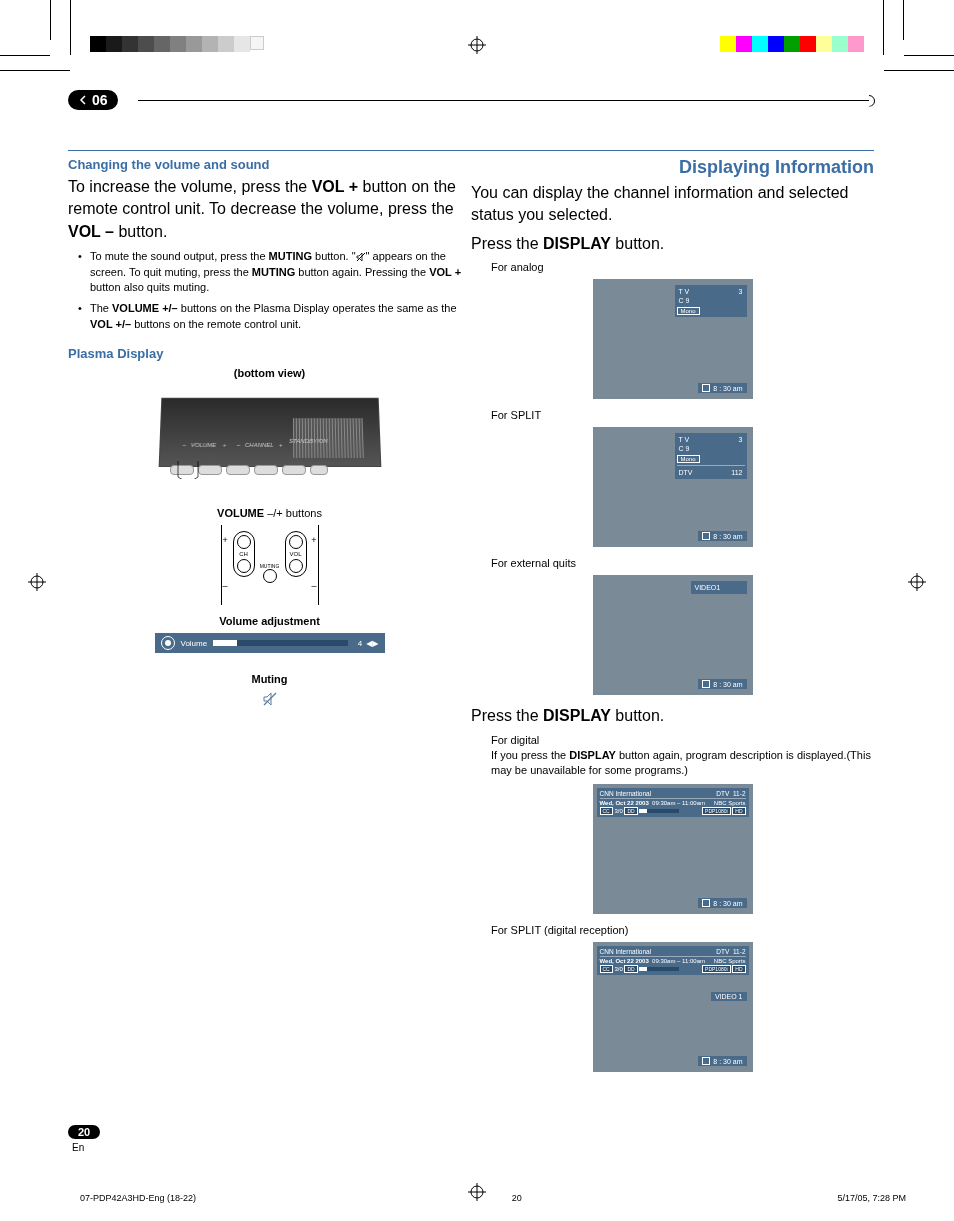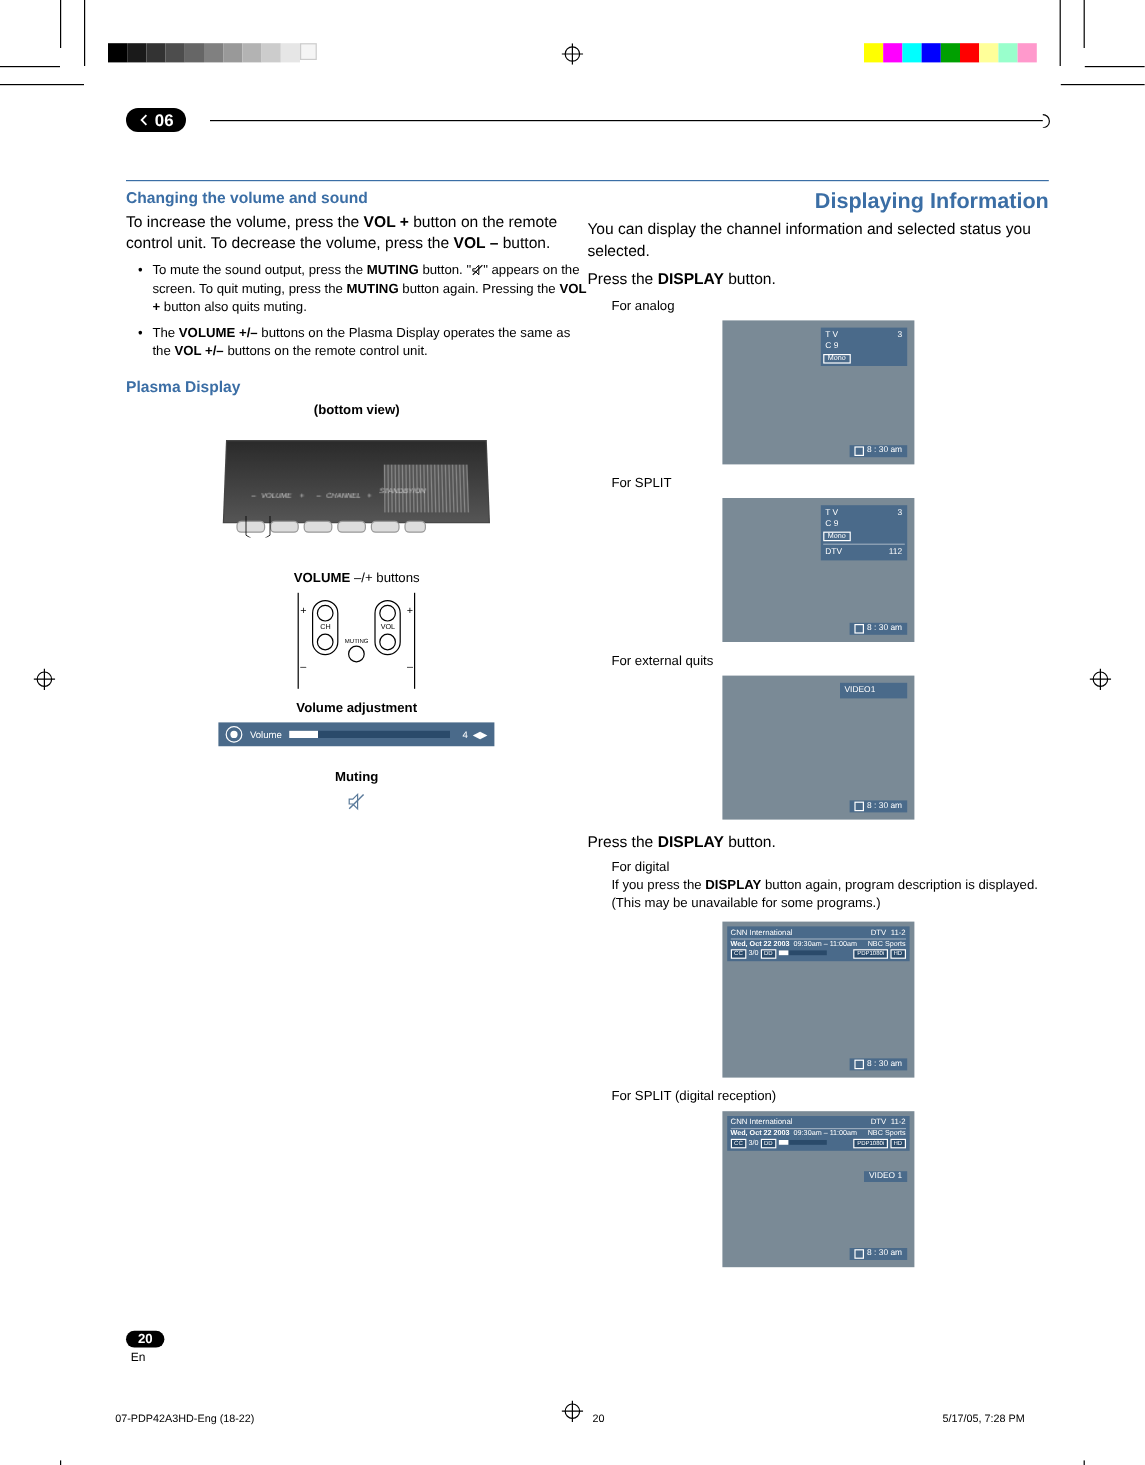--- a/index.html
+++ b/index.html
@@ -8,34 +8,34 @@
   .crop-marks-top { height: 80px; position: relative; }
   .crop-v { position: absolute; width: 1px; height: 40px; background: #000; }
   .crop-h { position: absolute; height: 1px; width: 40px; background: #000; }
   .color-bars { position: absolute; top: 36px; left: 90px; display: flex; }
   .color-bars span { width: 16px; height: 16px; display: inline-block; }
   .color-bars-right { position: absolute; top: 36px; right: 90px; display: flex; }
   .color-bars-right span { width: 16px; height: 16px; display: inline-block; }
   .reg-mark { position: absolute; width: 18px; height: 18px; }
   .reg-mark svg { width: 100%; height: 100%; }
   
-  .page { padding: 10px 80px 20px 105px; }
+  .page { padding: 10px 80px 20px 68px; }
   
   .chapter-header { display: flex; align-items: center; margin-bottom: 30px; }
   .chapter-pill { background: #000; color: #fff; border-radius: 12px; padding: 2px 10px; font-weight: bold; font-size: 14px; margin-right: 10px; display: flex; align-items: center; }
   .chapter-pill .num { margin-left: 4px; }
   .chapter-title { font-size: 22px; font-weight: bold; flex: 1; }
   
   .columns { display: flex; }
   .col { flex: 1; min-width: 0; }
   
   .rule { border-top: 1px solid #3b6ea5; margin-bottom: 6px; margin-top: 10px; }
   h3.sub { color: #3b6ea5; font-size: 13px; font-weight: bold; margin-bottom: 4px; }
   h2.section { color: #3b6ea5; font-size: 18px; font-weight: bold; margin-bottom: 4px; text-align: right; }
-  p.body { font-size: 13px; line-height: 1.4; margin-bottom: 6px; }
+  p.body { font-size: 16px; line-height: 1.4; margin-bottom: 6px; }
   .bold { font-weight: bold; }
   
   ul.bullets { list-style: none; margin: 6px 0 10px 10px; }
   ul.bullets li { font-size: 11px; line-height: 1.4; padding-left: 12px; position: relative; margin-bottom: 6px; }
   ul.bullets li::before { content: "•"; position: absolute; left: 0; }
   
   .center-label { font-size: 11px; font-weight: bold; text-align: center; margin: 6px 0; }
   
   .display-bottom { width: 240px; height: 130px; position: relative; margin: 0 auto; }
   .display-bottom .panel { position: absolute; left: 10px; top: 12px; width: 220px; height: 70px; background: linear-gradient(#2a2a2a,#555); border: 1px solid #444; transform: perspective(400px) rotateX(8deg); }
@@ -85,21 +85,21 @@
   
   .sub-label { position: absolute; right: 6px; top: 50px; background: #4a6a8a; padding: 1px 4px; font-size: 7px; }
   
   .small-caption { font-size: 11px; margin: 2px 0 2px 20px; }
   .indent-body { font-size: 11px; line-height: 1.4; margin: 2px 0 6px 20px; }
   
   .page-num-pill { background: #000; color: #fff; border-radius: 10px; padding: 1px 10px; font-size: 11px; font-weight: bold; display: inline-block; }
   .page-footer { margin-top: 40px; }
   .en { font-size: 10px; margin-top: 2px; margin-left: 4px; }
   
-  .doc-footer { display: flex; justify-content: space-between; font-size: 9px; color: #000; padding: 20px 100px 10px 80px; margin-left: 16px; }
+  .doc-footer { display: flex; justify-content: space-between; font-size: 9px; color: #000; padding: 20px 48px 10px 80px; }
   
   .crop-marks-bottom { height: 60px; position: relative; }
 </style>
 </head>
 <body>
 
 <div class="crop-marks-top">
   <div class="crop-v" style="left:50px; top:0"></div>
   <div class="crop-v" style="left:70px; top:0; height:55px"></div>
   <div class="crop-h" style="left:0; top:55px; width:50px"></div>

